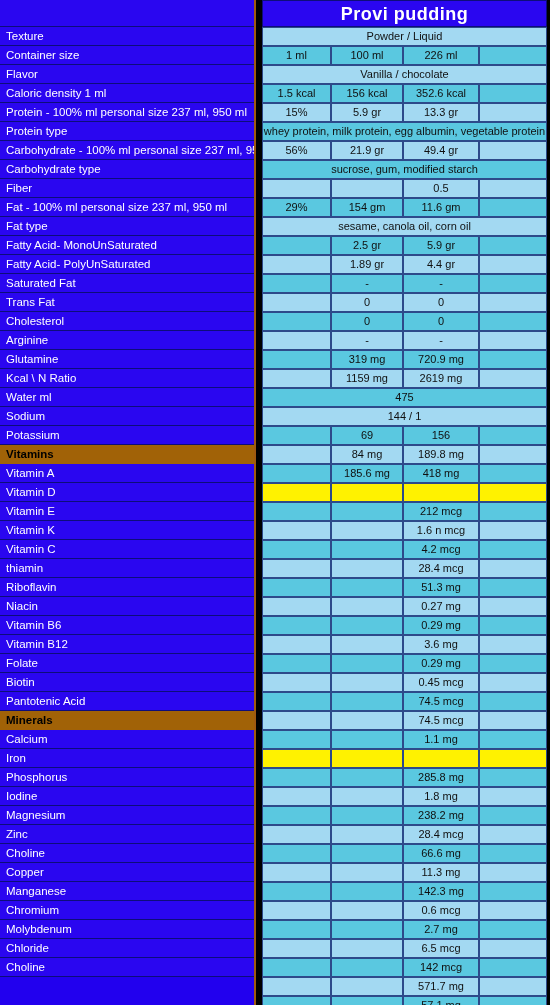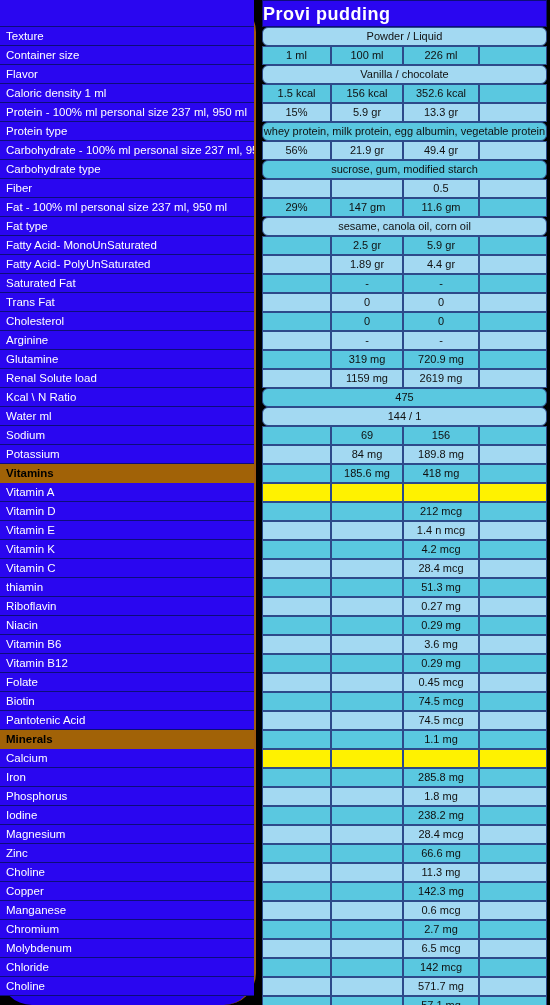--- a/index.html
+++ b/index.html
@@ -25,21 +25,20 @@
   
   #left-panel {
     position: absolute;
     left: 0;
     top: 0;
     width: 256px;
     height: 1005px;
     background: #2200ee;
     border-right: 2px solid #a05a10;
     box-sizing: border-box;
-    border-radius: 32px;
   }
   #left-panel-header {
     height: 27px;
     background: #2a06f0;
     border-bottom: 1px solid #0d0d7a;
     box-sizing: border-box;
   }
   .lrow {
     height: 19px;
     box-sizing: border-box;
@@ -67,21 +66,21 @@
     width: 285px;
     height: 1005px;
   }
   #title-bar {
     height: 27px;
     background: #2a06f0;
     color: #ffffff;
     font-size: 18px;
     font-weight: bold;
     line-height: 26px;
-    text-align: left;
+    text-align: center;
     border: 1px solid #0d0d7a;
     box-sizing: border-box;
     letter-spacing: 0.5px;
   }
   .rrow {
     display: flex;
     height: 19px;
     box-sizing: border-box;
   }
   .cell {
@@ -91,21 +90,21 @@
     line-height: 17px;
     text-align: center;
     color: #101010;
     overflow: hidden;
     white-space: nowrap;
   }
   .c1 { width: 69px; }
   .c2 { width: 72px; }
   .c3 { width: 76px; }
   .c4 { width: 68px; }
-  .cfull { width: 285px; border-radius: 6px; }
+  .cfull { width: 285px; }
 
   .dark  { background: #5ac8e0; }
   .light { background: #a3d9f2; }
   .yellow { background: #fff200; }
 
   .rrow.sectionrow .cell { background: #fff200; }
 </style>
 </head>
 <body>
 
@@ -125,21 +124,20 @@
         <div class="lrow">Fiber</div>
         <div class="lrow">Fat - 100% ml personal size 237 ml, 950 ml</div>
         <div class="lrow">Fat type</div>
         <div class="lrow">Fatty Acid- MonoUnSaturated</div>
         <div class="lrow">Fatty Acid- PolyUnSaturated</div>
         <div class="lrow">Saturated Fat</div>
         <div class="lrow">Trans Fat</div>
         <div class="lrow">Cholesterol</div>
         <div class="lrow">Arginine</div>
         <div class="lrow">Glutamine</div>
-        <div class="lrow">Renal Solute load</div>
         <div class="lrow">Kcal \ N Ratio</div>
         <div class="lrow">Water ml</div>
         <div class="lrow">Sodium</div>
         <div class="lrow">Potassium</div>
         <div class="lrow section">Vitamins</div>
         <div class="lrow">Vitamin A</div>
         <div class="lrow">Vitamin D</div>
         <div class="lrow">Vitamin E</div>
         <div class="lrow">Vitamin K</div>
         <div class="lrow">Vitamin C</div>
@@ -208,21 +206,21 @@
           <div class="cell cfull dark">sucrose, gum, modified starch</div>
         </div>
         <div class="rrow">
           <div class="cell c1 light"></div>
           <div class="cell c2 light"></div>
           <div class="cell c3 light">0.5</div>
           <div class="cell c4 light"></div>
         </div>
         <div class="rrow">
           <div class="cell c1 dark">29%</div>
-          <div class="cell c2 dark">147 gm</div>
+          <div class="cell c2 dark">154 gm</div>
           <div class="cell c3 dark">11.6 gm</div>
           <div class="cell c4 dark"></div>
         </div>
         <div class="rrow">
           <div class="cell cfull light">sesame, canola oil, corn oil</div>
         </div>
         <div class="rrow">
           <div class="cell c1 dark"></div>
           <div class="cell c2 dark">2.5 gr</div>
           <div class="cell c3 dark">5.9 gr</div>
@@ -302,21 +300,21 @@
         </div>
         <div class="rrow">
           <div class="cell c1 dark"></div>
           <div class="cell c2 dark"></div>
           <div class="cell c3 dark">212 mcg</div>
           <div class="cell c4 dark"></div>
         </div>
         <div class="rrow">
           <div class="cell c1 light"></div>
           <div class="cell c2 light"></div>
-          <div class="cell c3 light">1.4 n mcg</div>
+          <div class="cell c3 light">1.6 n mcg</div>
           <div class="cell c4 light"></div>
         </div>
         <div class="rrow">
           <div class="cell c1 dark"></div>
           <div class="cell c2 dark"></div>
           <div class="cell c3 dark">4.2 mcg</div>
           <div class="cell c4 dark"></div>
         </div>
         <div class="rrow">
           <div class="cell c1 light"></div>

